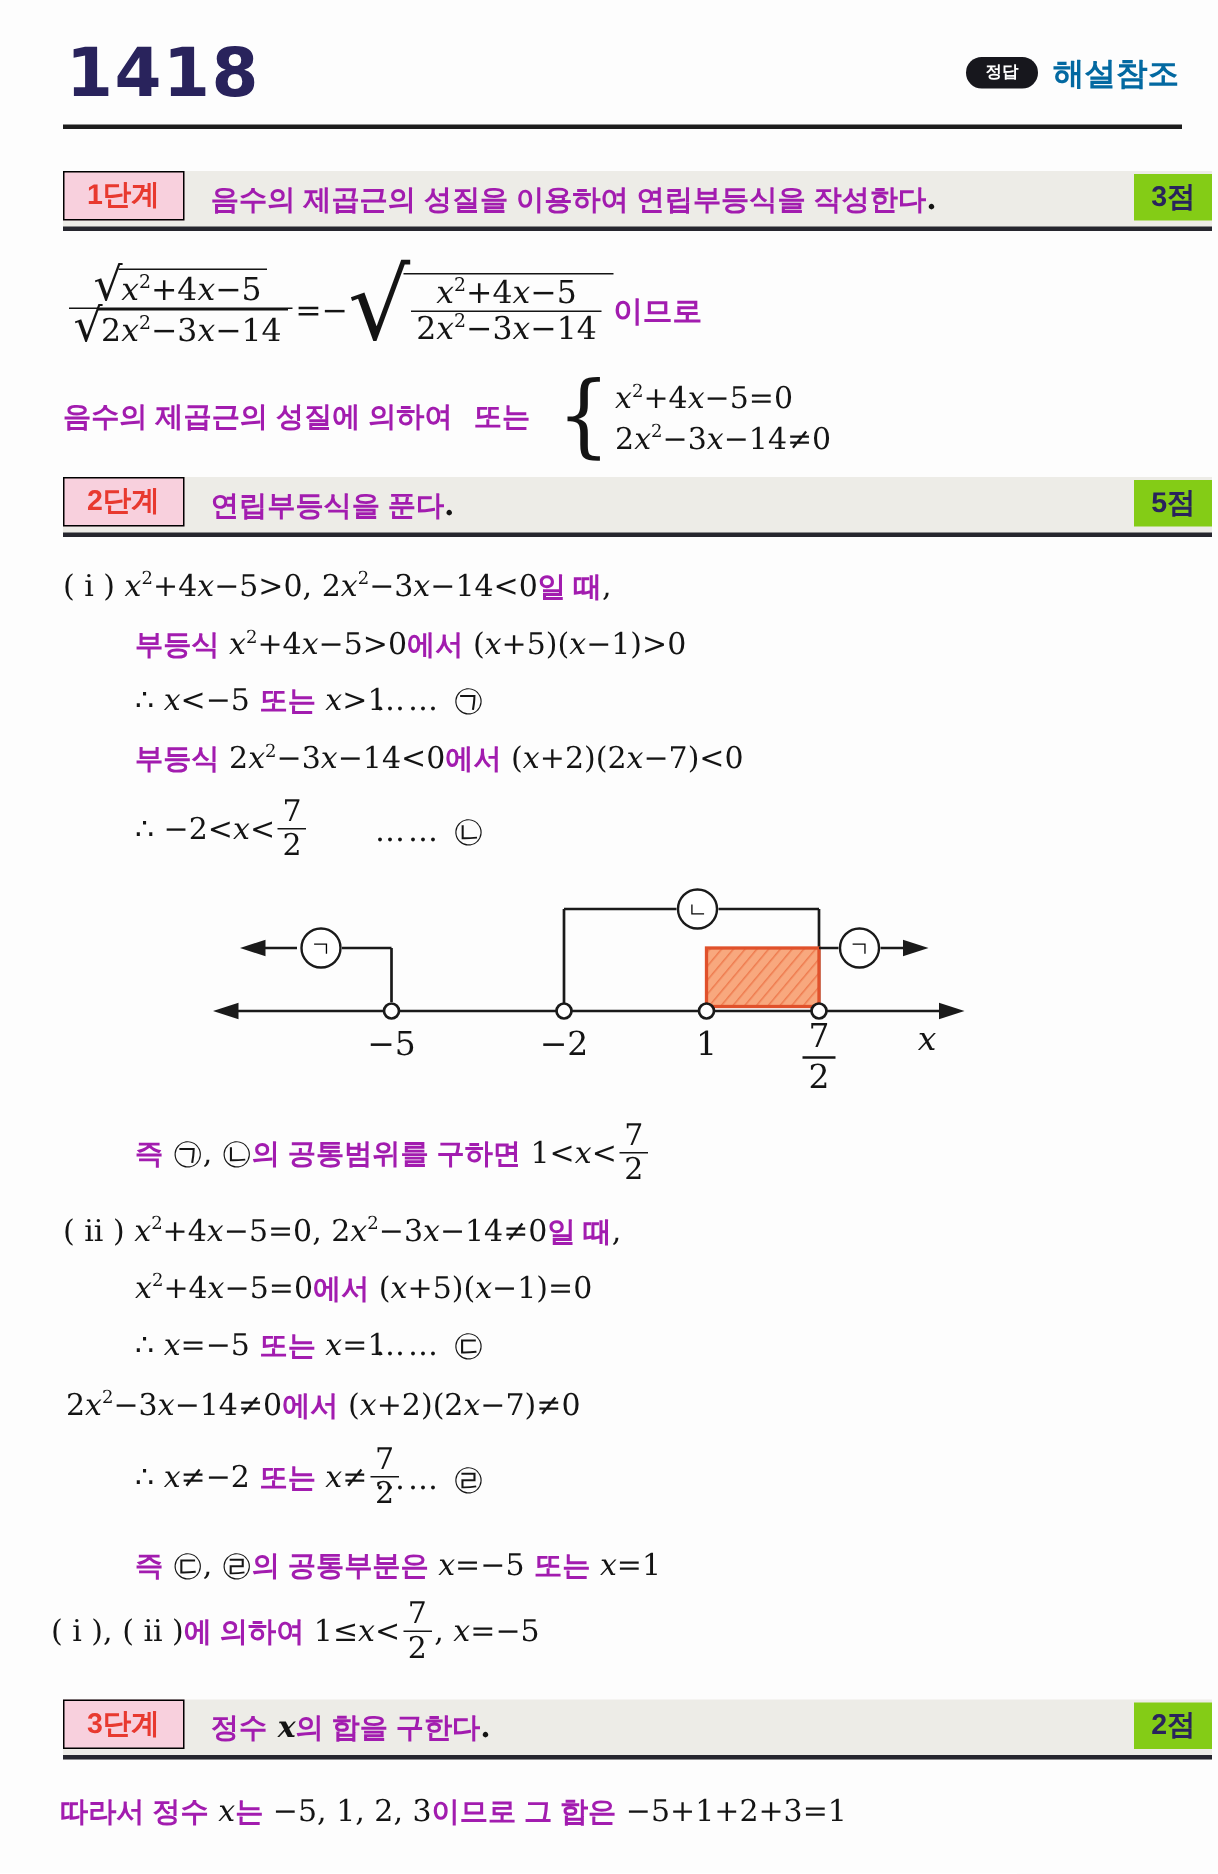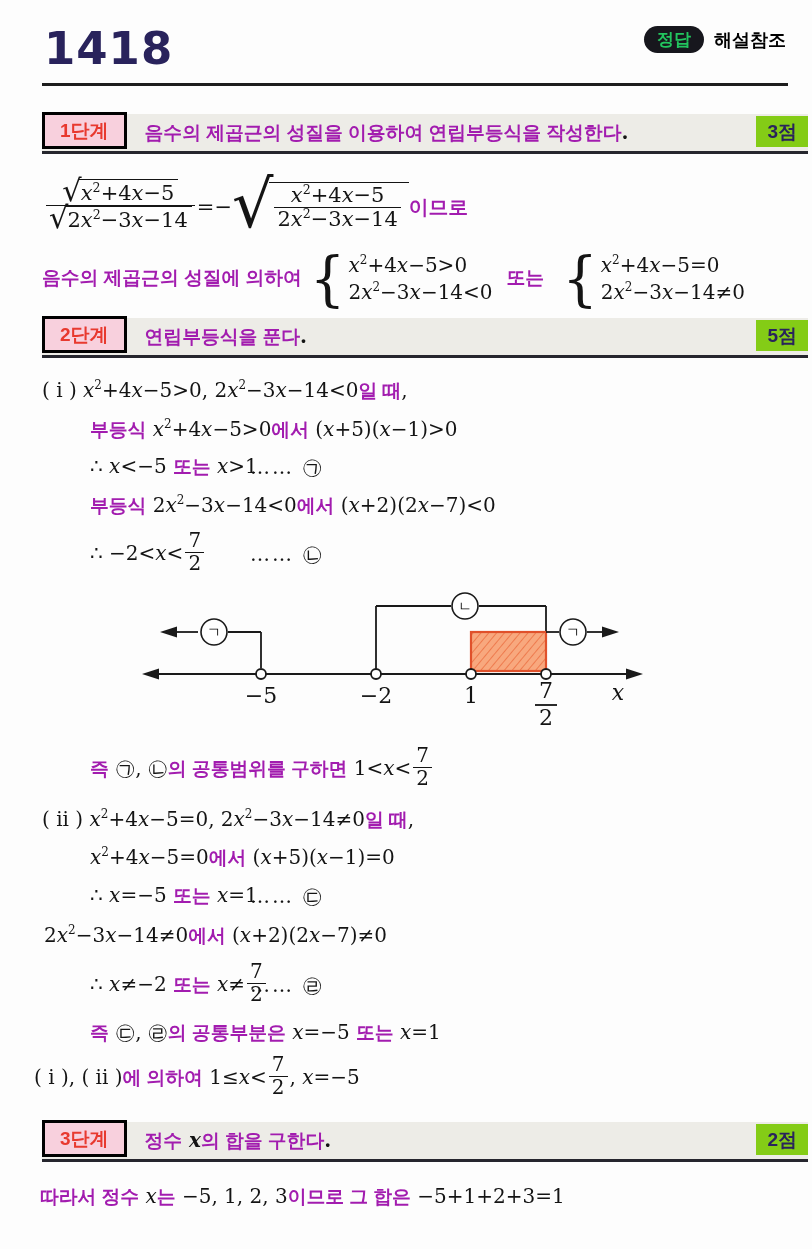--- a/index.html
+++ b/index.html
@@ -1,32 +1,32 @@
 <!DOCTYPE html>
 <html><head>
 <meta charset="utf-8">
 <style>
   html,body{margin:0;padding:0;background:#ffffff;}
   .page{position:relative;width:812px;height:1249px;background:#fdfdfd;overflow:hidden;
         font-family:"Liberation Sans",sans-serif;color:#1a1a1a;}
 
   
-  .hdr{display:flex;align-items:flex-start;padding:26px 26px 0 44px;}
+  .hdr{display:flex;align-items:center;padding:26px 26px 0 44px;}
   .prob-num{font-family:"DejaVu Sans",sans-serif;font-size:45px;font-weight:800;
             color:#29235c;letter-spacing:1px;line-height:1;}
   .hdr-right{margin-left:auto;display:flex;align-items:center;gap:10px;}
-  .badge{background:#17171d;color:#22c55e;font-weight:700;font-size:17px;
+  .badge{background:#17171d;color:#ffffff;font-weight:700;font-size:11px;
          padding:5px 13px;border-radius:16px;line-height:1;}
-  .badge-note{font-weight:800;font-size:18px;color:#000000;}
+  .badge-note{font-weight:800;font-size:21px;color:#0369a1;}
   .rule{margin:12px 24px 0 42px;border-top:3px solid #1d1d1d;height:0;}
 
   
   .stepbar{margin:0 4px 0 42px;height:37px;background:#edece7;display:flex;align-items:center;
            border-bottom:3px solid #26262e;position:relative;}
-  .step-label{background:#f8d0dd;border:3px solid #000000;color:#e8392f;font-weight:800;
+  .step-label{background:#f8d0dd;border:1px solid #000000;color:#e8392f;font-weight:800;
               font-size:19px;padding:6px 15px;line-height:1;margin-right:18px;position:relative;top:-2px;}
   .step-desc{font-size:18px;font-weight:700;color:#101010;flex:1;}
   .step-points{background:#84cc16;color:#29235c;font-weight:800;font-size:19px;
                padding:6px 11px;line-height:1;margin-left:auto;position:relative;top:-1px;}
 
   
   .math{font-family:"DejaVu Serif","Liberation Serif",serif;font-size:20px;color:#141414;}
   .math i{font-style:italic;}
   .math sup{font-size:0.6em;vertical-align:super;line-height:0;}
   .kr{font-family:"Liberation Sans",sans-serif;font-weight:600;font-size:0.94em;color:#a21caf;}
@@ -93,27 +93,20 @@
       </span>=−<span class="sqrt tall">
         <span class="rsym">√</span>
         <span class="rbar"><span class="frac">
             <span class="fn"><i>x</i><sup>2</sup>+4<i>x</i>−5</span>
             <span class="fd">2<i>x</i><sup>2</sup>−3<i>x</i>−14</span>
           </span></span>
       </span> <span class="kr">이므로</span></div>
 
   <div class="sysrow math">
     <span><span class="kr">음수의 제곱근의 성질에 의하여</span></span>
-    <span class="sys">
-      <span class="sys-brace"></span>
-      <span class="sys-rows">
-        <span><i>x</i><sup>2</sup>+4<i>x</i>−5&gt;0</span>
-        <span>2<i>x</i><sup>2</sup>−3<i>x</i>−14&lt;0</span>
-      </span>
-    </span>
     <span class="or"><span class="kr">또는</span></span>
     <span class="sys">
       <span class="sys-brace"></span>
       <span class="sys-rows">
         <span><i>x</i><sup>2</sup>+4<i>x</i>−5=0</span>
         <span>2<i>x</i><sup>2</sup>−3<i>x</i>−14≠0</span>
       </span>
     </span>
   </div>
 
@@ -226,21 +219,21 @@
   <div class="line ind math" style="margin-top:10px;margin-left:44px;">
     <span>2<i>x</i><sup>2</sup>−3<i>x</i>−14≠0<span class="kr">에서</span> (<i>x</i>+2)(2<i>x</i>−7)≠0</span>
     </div>
   <div class="line ind math" style="margin-top:8px;min-height:52px;">
     <span>∴ <i>x</i>≠−2 <span class="kr">또는</span> <i>x</i>≠<span class="frac">
           <span class="fn">7</span>
           <span class="fd">2</span>
         </span></span>
     <span class="ref">…… ㉣</span>
     </div>
-  <div class="line ind math" style="margin-top:6px;text-align:right;">
+  <div class="line ind math" style="margin-top:16px;text-align:right;">
     <span><span class="kr">즉</span> ㉢, ㉣<span class="kr">의 공통부분은</span> <i>x</i>=−5 <span class="kr">또는</span> <i>x</i>=1</span>
     </div>
   <div class="line math" style="margin-top:5px;min-height:52px;margin-left:34px;">
     <span>( i ), ( ii )<span class="kr">에 의하여</span> 1≤<i>x</i>&lt;<span class="frac">
           <span class="fn">7</span>
           <span class="fd">2</span>
         </span>, <i>x</i>=−5</span>
     </div>
 
   <div class="stepbar" style="margin-top:18px;">

